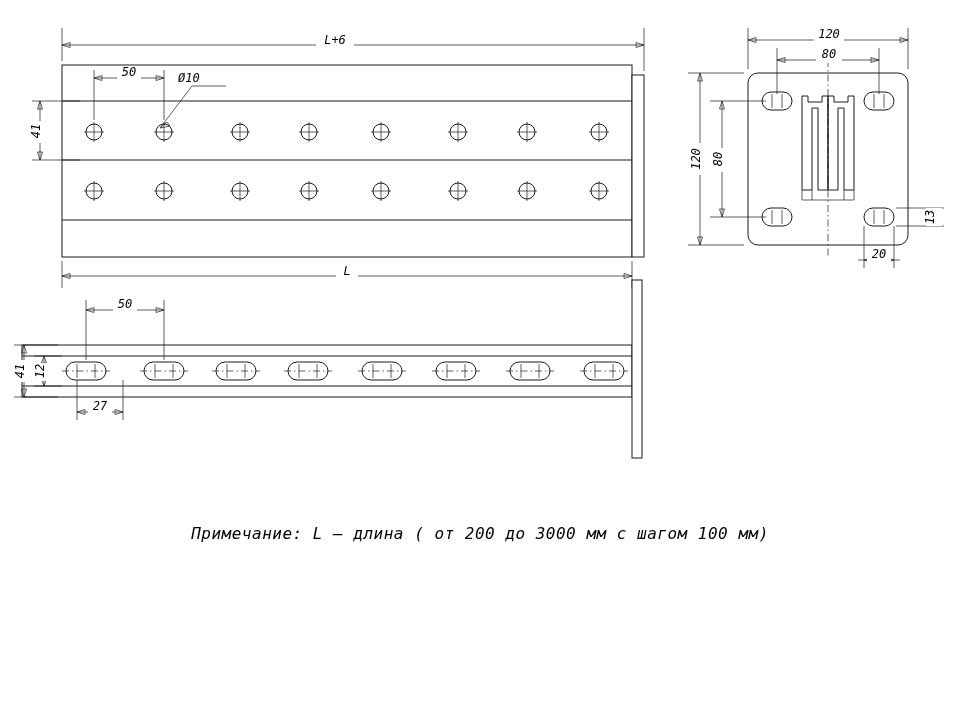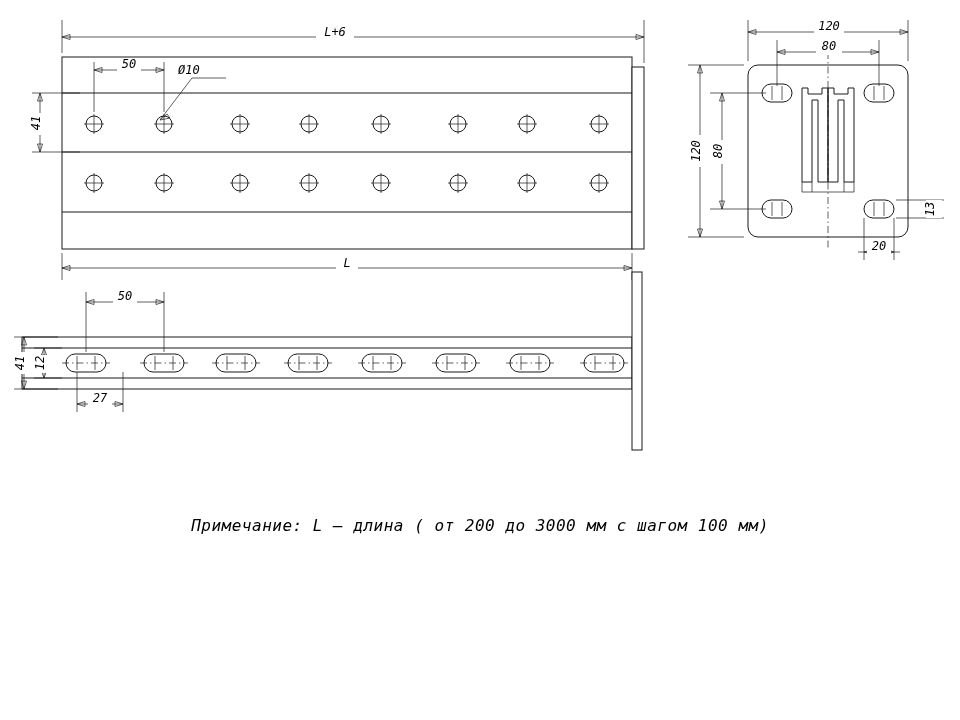--- a/index.html
+++ b/index.html
@@ -11,21 +11,21 @@
     width: 960px;
     height: 720px;
     font-family: "DejaVu Sans", sans-serif;
     color: #000000;
     position: relative;
     overflow: hidden;
   }
   #drawing-root {
     position: absolute;
     left: 0;
-    top: 0;
+    top: 8px;
     width: 960px;
     height: 588px;
   }
   svg {
     display: block;
   }
   .ln {
     stroke: #1a1a1a;
     stroke-width: 1;
     fill: none;

